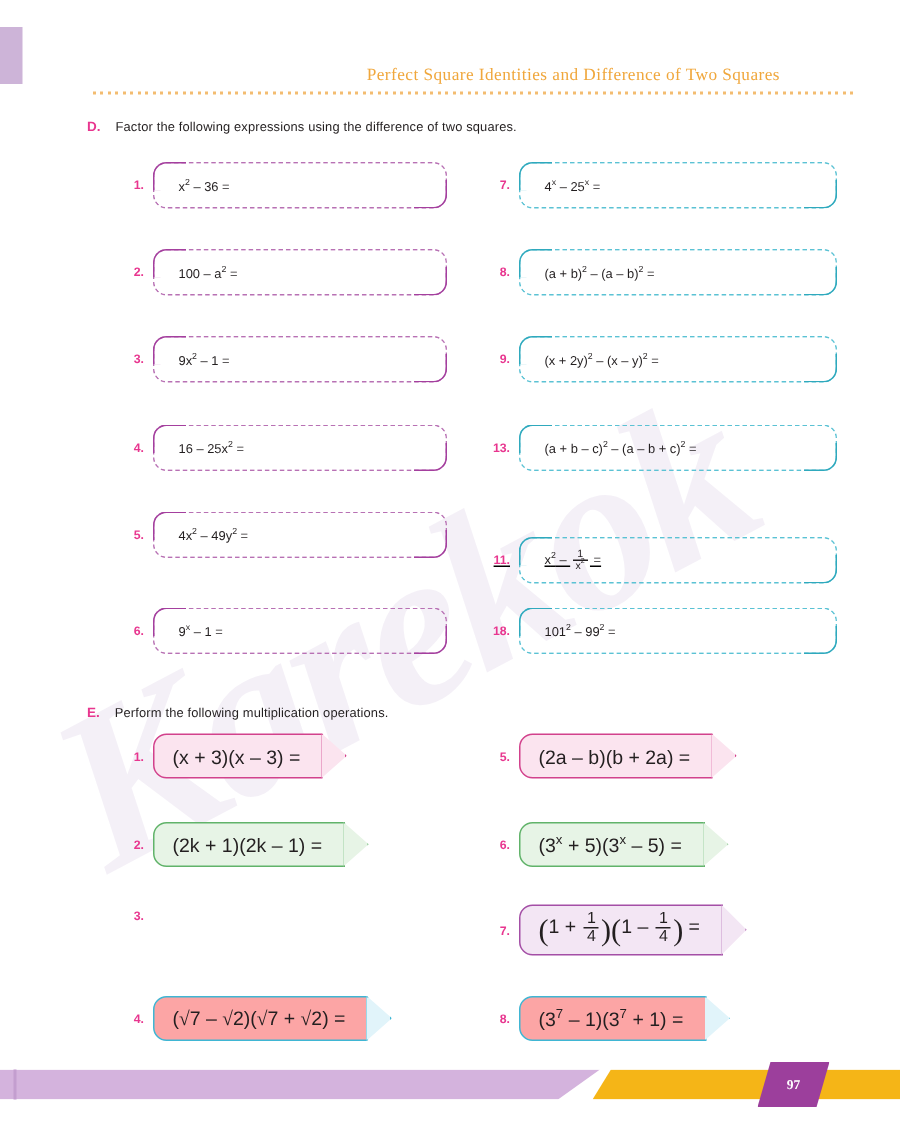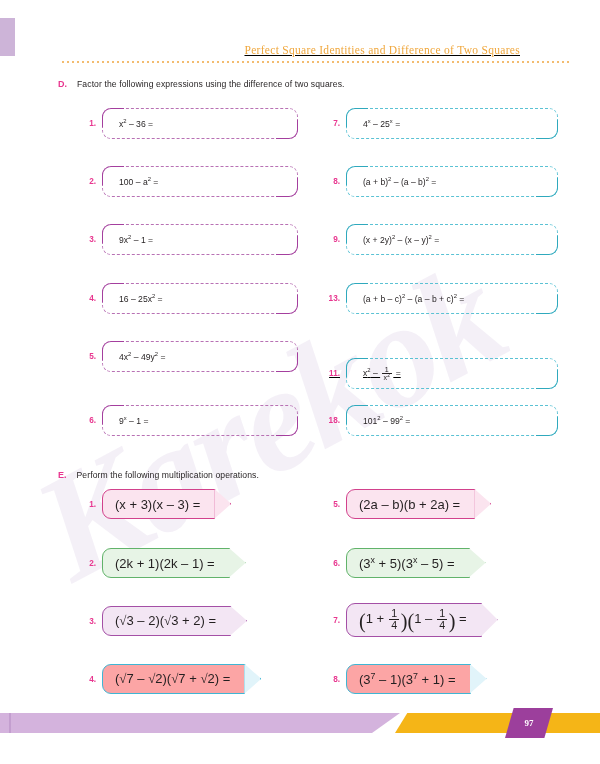--- a/index.html
+++ b/index.html
@@ -40,21 +40,20 @@
     user-select: none;
   }
 
   
   .header {
     position: absolute;
     left: 0; top: 44px;
     width: 548px;
     text-align: right;
     padding-right: 28px;
-    text-decoration: underline;
   }
   .header-title {
     font-family: "Liberation Serif", serif;
     font-size: 11.5px;
     color: #f0a73c;
     letter-spacing: 0.3px;
     white-space: nowrap;
   }
   .header-rule {
     position: absolute;
@@ -388,24 +387,20 @@
   <div class="e-row" style="left:76px; top:548px;">
     <span class="e-num">2.</span>
     <div class="e-box green">
       <span class="e-expr">(2k + 1)(2k – 1) =</span>
       <span class="tail"></span>
     </div>
   </div>
 
   <div class="e-row" style="left:76px; top:606px;">
     <span class="e-num">3.</span>
-    <div class="e-box violet">
-      <span class="e-expr">(<span class="rad">√</span>3 – 2)(<span class="rad">√</span>3 + 2) =</span>
-      <span class="tail"></span>
-    </div>
   </div>
 
   <div class="e-row" style="left:76px; top:664px;">
     <span class="e-num">4.</span>
     <div class="e-box cyan">
       <span class="e-expr">(<span class="rad">√</span>7 – <span class="rad">√</span>2)(<span class="rad">√</span>7 + <span class="rad">√</span>2) =</span>
       <span class="tail"></span>
     </div>
   </div>
 

